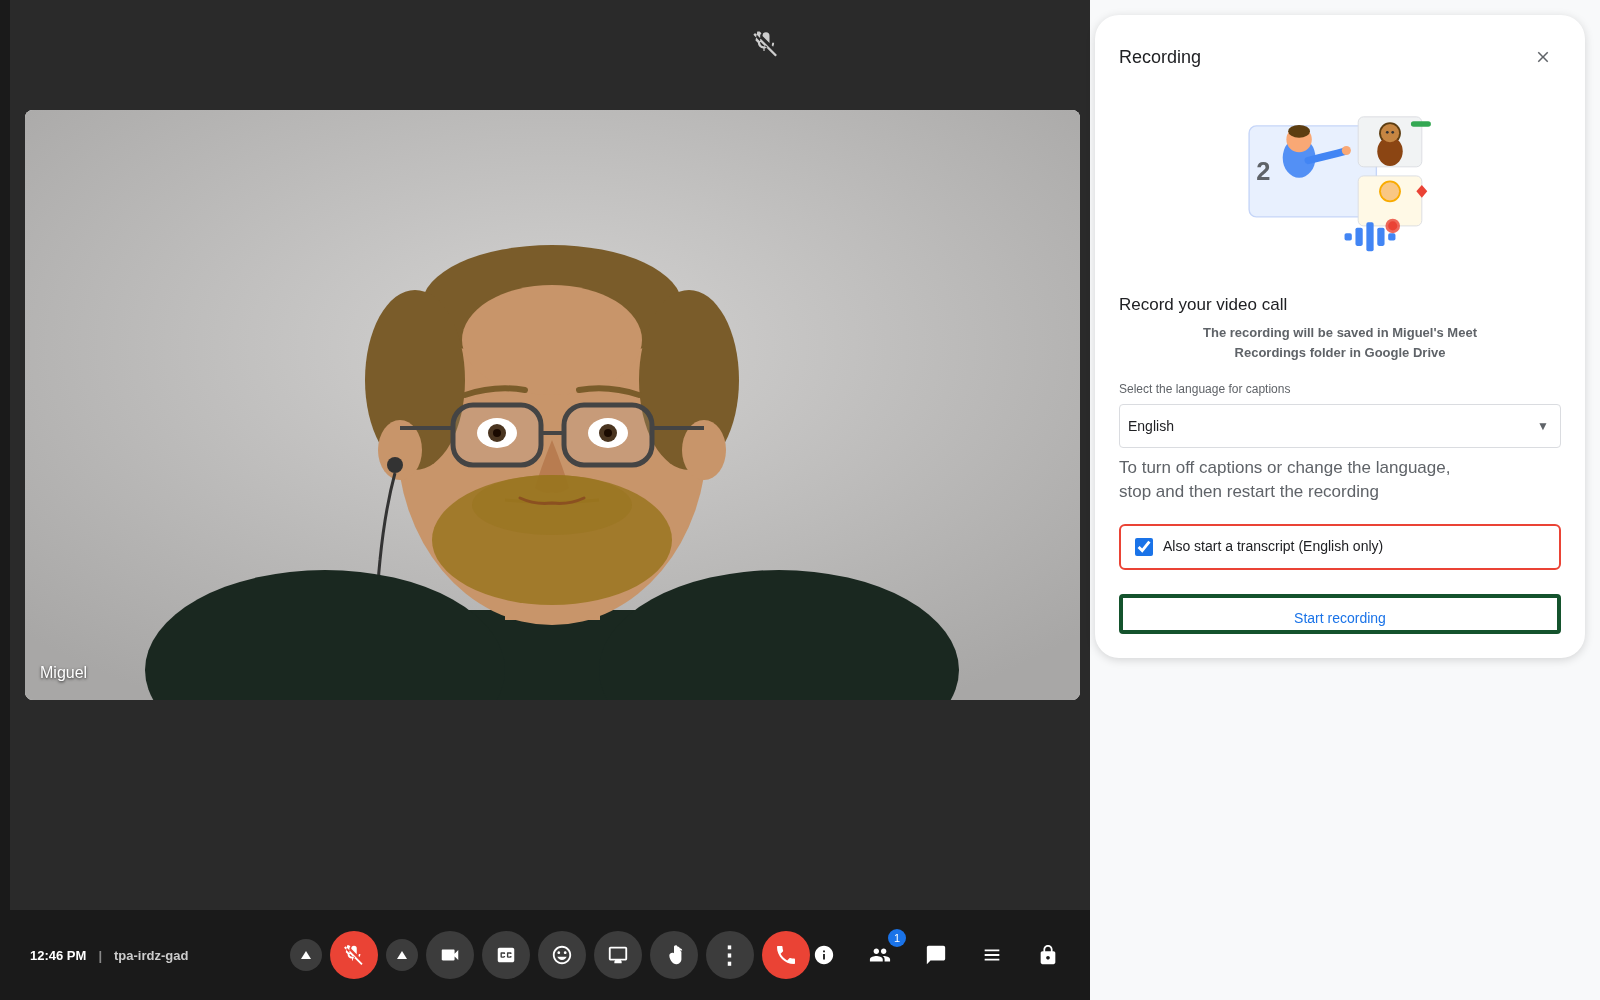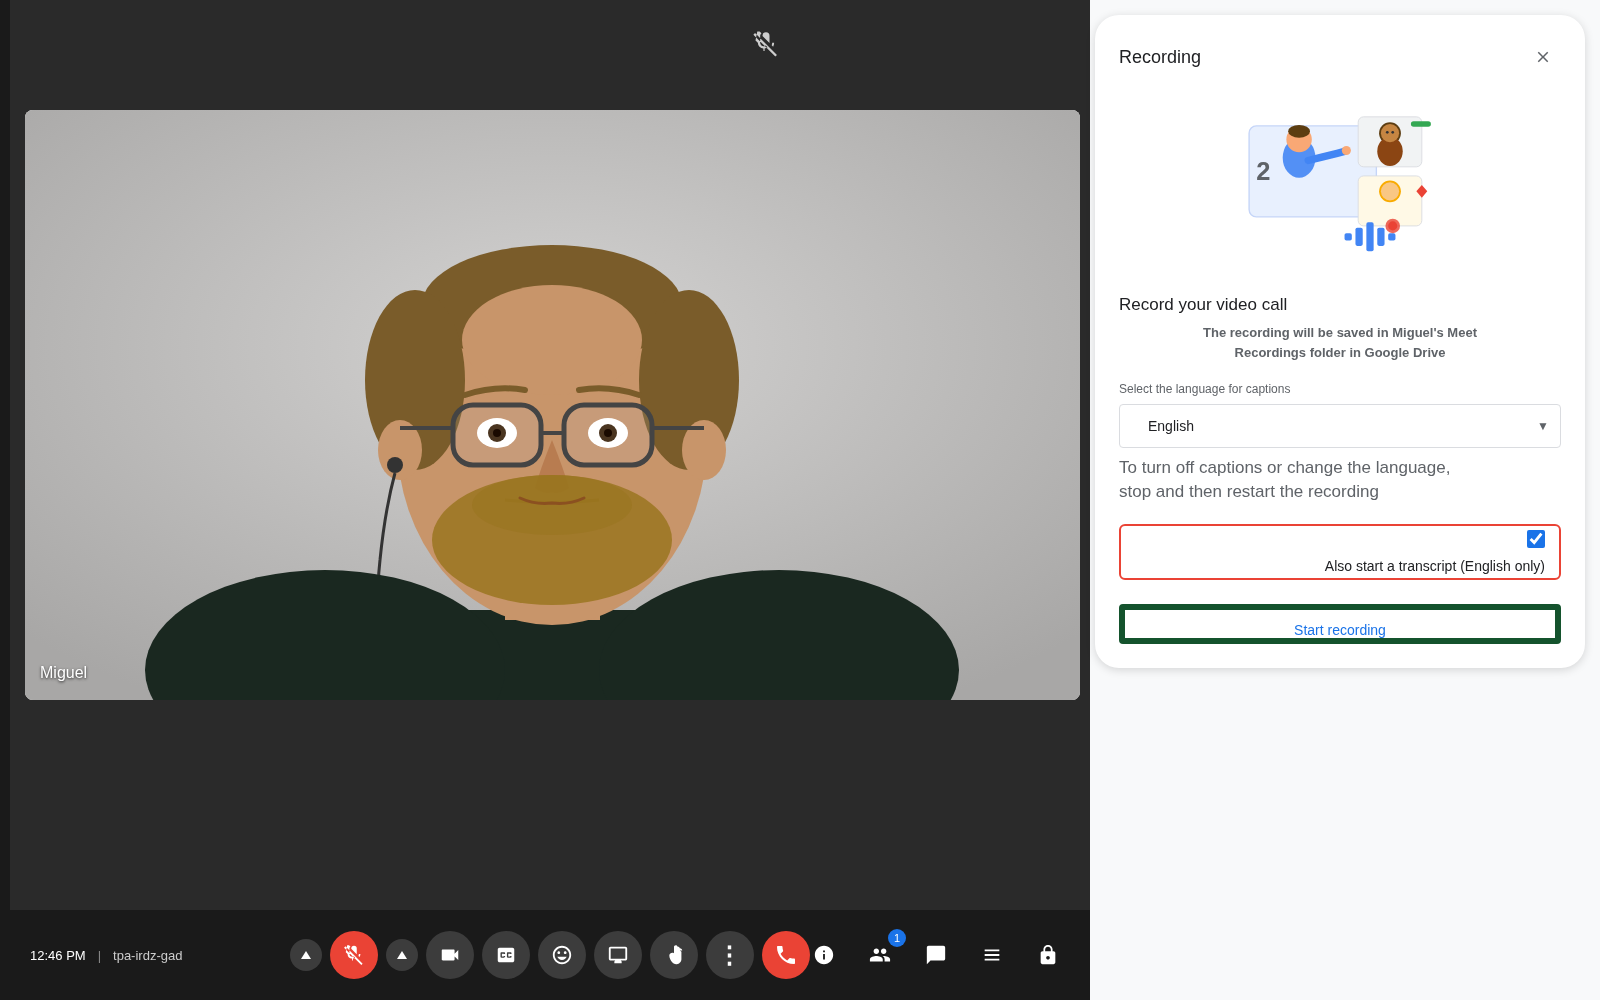--- a/index.html
+++ b/index.html
@@ -81,20 +81,21 @@
       justify-content: space-between;
       padding: 0 20px;
     }
 
     .toolbar-left {
       display: flex;
       align-items: center;
       gap: 8px;
       color: white;
       font-size: 13px;
+      font-weight: bold;
     }
 
     .toolbar-left .time {
       font-size: 13px;
     }
 
     .toolbar-left .separator {
       color: #888;
       margin: 0 4px;
     }
@@ -254,21 +255,21 @@
     .language-select-wrapper {
       position: relative;
       margin-bottom: 8px;
     }
 
     .language-select-wrapper select {
       width: 100%;
       height: 44px;
       border: 1px solid #dadce0;
       border-radius: 4px;
-      padding: 0 28px;
+      padding: 0 8px;
       font-size: 14px;
       color: #202124;
       appearance: none;
       background: white;
       cursor: pointer;
     }
 
     .language-select-wrapper::after {
       content: '▼';
       position: absolute;
@@ -283,49 +284,48 @@
     .caption-hint {
       font-size: 17px;
       color: #5f6368;
       line-height: 1.4;
       margin-bottom: 20px;
     }
 
     
     .transcript-row {
       display: flex;
-      align-items: flex-end;
+      align-items: flex-start;
       gap: 10px;
       border: 2px solid #ea4335;
       border-radius: 6px;
-      padding: 4px 14px;
+      padding: 12px 14px;
       margin-bottom: 24px;
       cursor: pointer;
-      flex-direction: column;
     }
 
     .transcript-checkbox {
       width: 18px;
       height: 18px;
       accent-color: #1a73e8;
       cursor: pointer;
     }
 
     .transcript-label {
       font-size: 14px;
       color: #202124;
       cursor: pointer;
     }
 
     
     .start-recording-btn {
       display: block;
       width: 100%;
       height: 40px;
-      border: 6px solid #14532d;
+      border: 4px solid #14532d;
       border-radius: 4px;
       background: white;
       color: #1a73e8;
       font-size: 14px;
       font-weight: 500;
       cursor: pointer;
       text-align: center;
       line-height: 40px;
       padding: 0;
     }

